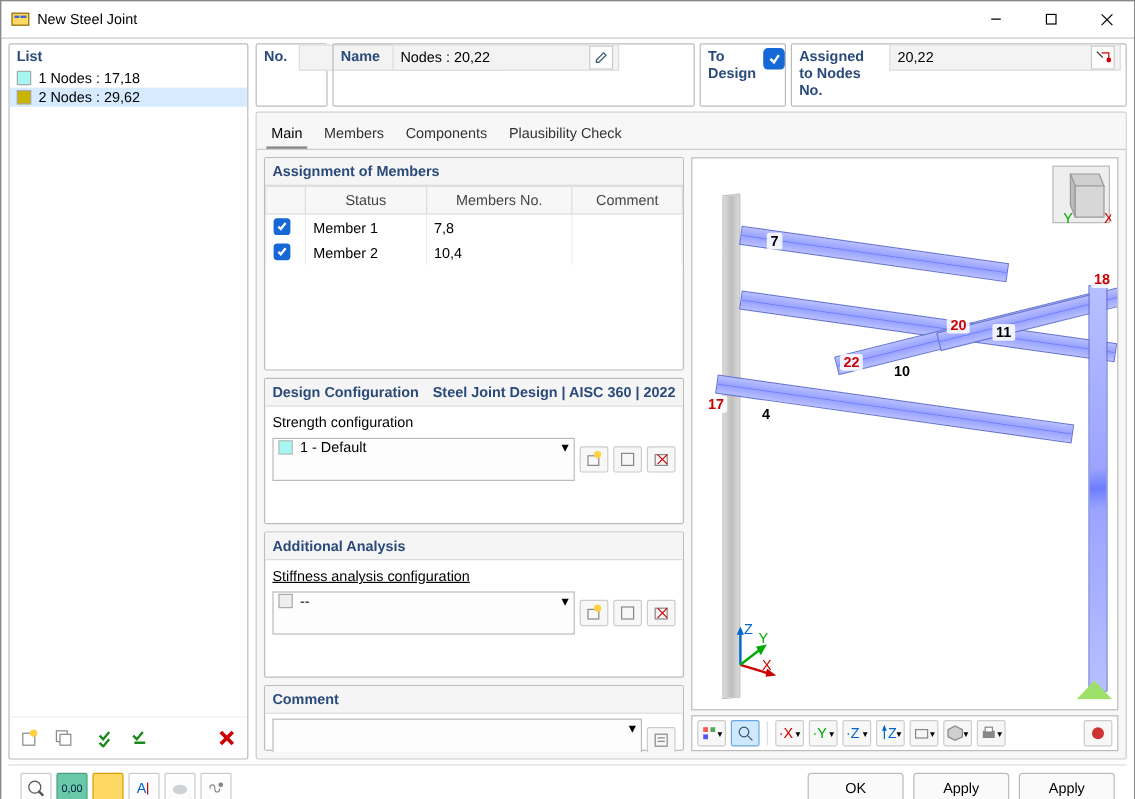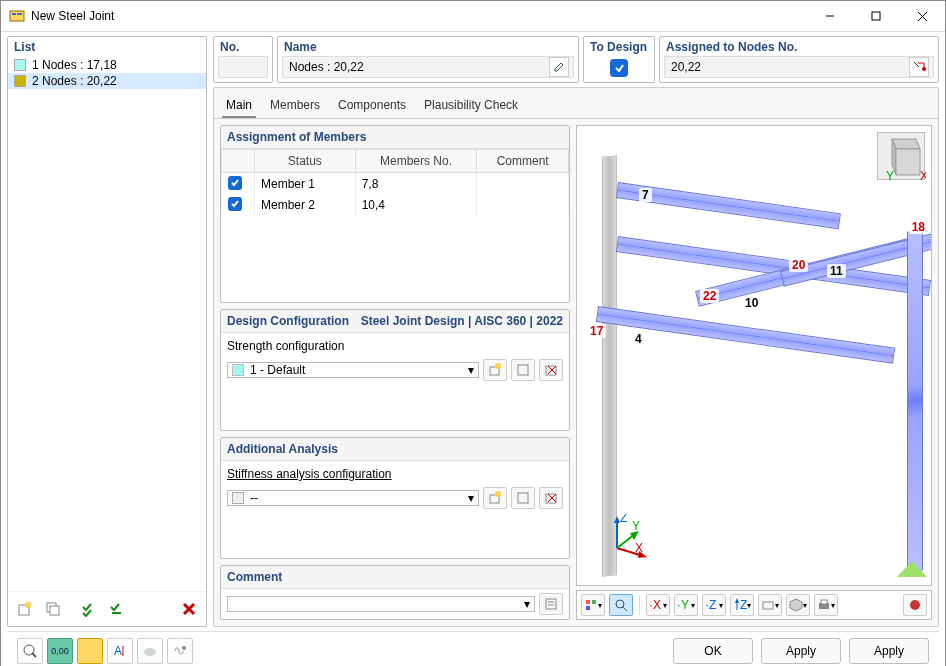--- a/index.html
+++ b/index.html
@@ -17,38 +17,38 @@
   .left { width: 200px; display: flex; flex-direction: column;}
   .list { flex:1; border:1px solid #bbb; border-radius:2px; display:flex; flex-direction:column;}
   .list-body { flex:1; overflow:auto;}
   .list-row { display:flex; align-items:center; gap:6px; padding:1px 6px; }
   .swatch { width:12px; height:12px; border:1px solid #aaa; }
   .list-row.sel { background:#d6ebff;}
   .list-tb { display:flex; gap:2px; padding:4px; border-top:1px solid #eee; align-items:center;}
   .tbtn { width:26px; height:26px; display:flex; align-items:center; justify-content:center; border:1px solid transparent; border-radius:2px;}
   .middle-right { flex:1; display:flex; flex-direction:column; gap:4px; min-width:0;}
   .toprow { display:flex; gap:4px;}
-  .fldgrp { border:1px solid #bbb; border-radius:2px; display:flex; flex-direction:column; padding-bottom:4px;}
+  .fldgrp { border:1px solid #bbb; border-radius:2px; display:flex; flex-direction:row; padding-bottom:4px;}
   .fldgrp .panel-hd{padding:3px 6px 2px 6px;}
   .field { margin:0 4px; height:22px; background:#f3f3f3; border:1px solid #ddd; display:flex; align-items:center; padding:0 4px;}
   .field input{ border:none; background:transparent; outline:none; flex:1;}
   .tabs { display:flex; gap:10px; padding:6px 8px 0 8px; border-bottom:1px solid #ccc; background:#f7f7f7;}
   .tab { padding:4px 4px; color:#333; }
   .tab.active{ color:#000; border-bottom:2px solid #888;}
   .mainbody { flex:1; display:flex; gap:6px; min-height:0;}
   .formcol { width:350px; display:flex; flex-direction:column; gap:6px; overflow:auto;}
   .section { border:1px solid #bbb; border-radius:2px; background:#fff;}
   .section-hd{ background:#f5f5f5; color:#2a4a7a; font-weight:bold; padding:4px 6px; border-bottom:1px solid #ddd; display:flex; justify-content:space-between;}
   .tbl { width:100%; border-collapse:collapse;}
   .tbl th{ background:#f7f7f7; font-weight:normal; padding:4px; border:1px solid #ddd; color:#444;}
   .tbl td{ padding:3px 6px; border-left:1px solid #eee; border-right:1px solid #eee;}
   .chk{ width:14px; height:14px; background:#1668d6; border-radius:3px; display:inline-flex; align-items:center; justify-content:center; margin-right:6px;}
   .chk svg{stroke:#fff;}
   .combo{ display:flex; align-items:center; margin:4px 6px; gap:4px;}
-  .combo-box{ flex:1; height:16px; border:1px solid #bbb; background:#fdfdfd; display:flex; align-items:flex-start; padding:0 4px; justify-content:space-between;}
+  .combo-box{ flex:1; height:36px; border:1px solid #bbb; background:#fdfdfd; display:flex; align-items:flex-start; padding:0 4px; justify-content:space-between;}
   .iconbtn{ width:24px;height:22px; border:1px solid #ccc; background:#f7f7f7; display:flex; align-items:center; justify-content:center; border-radius:2px;}
   .viewcol{ flex:1; display:flex; flex-direction:column; gap:4px;}
   .view3d{ flex:1; border:1px solid #bbb; background:#fff; position:relative; overflow:hidden;}
   .viewtb{ height:30px; border:1px solid #bbb; display:flex; align-items:center; padding:0 4px; gap:4px; background:#fff;}
   .lbl{ position:absolute; font-size:12px; background:rgba(255,255,255,0.85); padding:0 3px; border-radius:2px; font-weight:bold;}
   .lbl.red{color:#c00;}
   .cube{ position:absolute; right:6px; top:6px; width:48px; height:48px; border:1px solid #bbb; background:#eee;}
   .btnbar{ display:flex; justify-content:space-between; align-items:center; padding:6px 10px 4px; border-top:1px solid #ddd;}
   .btns{ display:flex; gap:8px;}
   .btn{ width:80px; height:26px; border:1px solid #bbb; background:#fafafa; border-radius:3px; display:flex; align-items:center; justify-content:center;}
@@ -102,21 +102,21 @@
       <div class="left">
         <div class="list">
           <div class="panel-hd">List</div>
           <div class="list-body">
             <div class="list-row">
               <span class="swatch" style="background:#a6f7f1"></span>
               <span>1 Nodes : 17,18</span>
             </div>
             <div class="list-row sel">
               <span class="swatch" style="background:#c8b400"></span>
-              <span>2 Nodes : 20,22</span>
+              <span>2 Nodes : 29,62</span>
             </div>
           </div>
           <div class="list-tb">
             <div class="tbtn">
                 <svg width="16" height="16">
                   <rect x="2" y="4" width="10" height="10" fill="none" stroke="#888"></rect>
                   <circle cx="11" cy="4" r="3" fill="#ffd040"></circle>
                 </svg>
               </div>
             <div class="tbtn">

